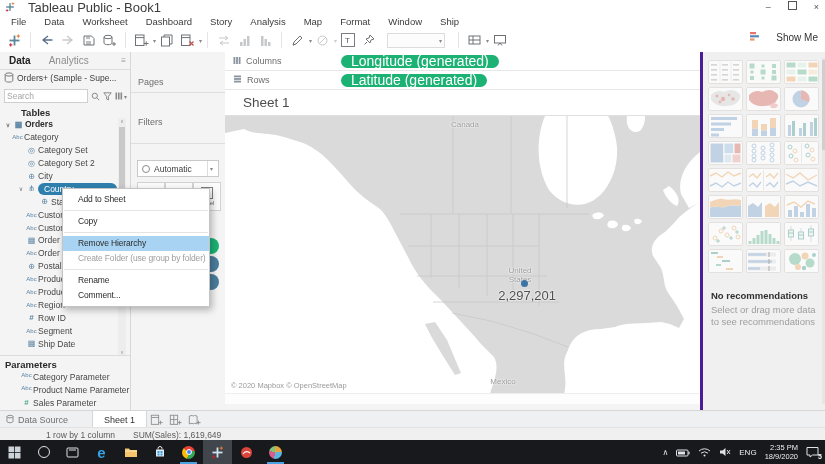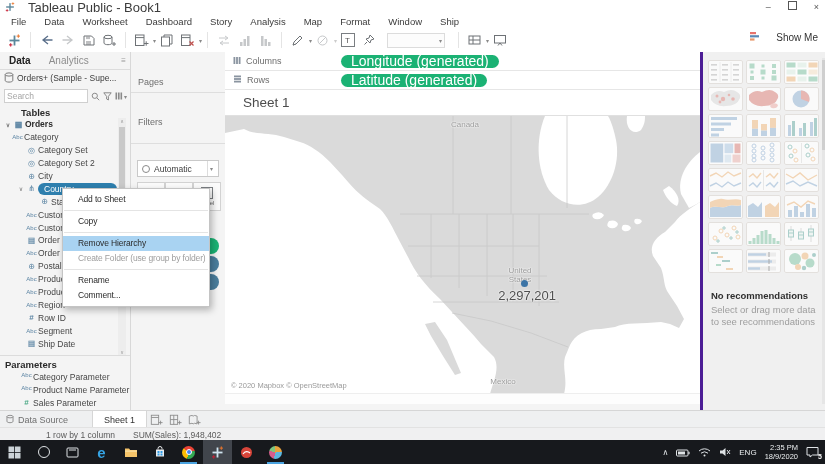--- a/index.html
+++ b/index.html
@@ -775,21 +775,21 @@
         <svg width="13" height="12" viewBox="0 0 15 13">
           <path d="M1.5,2 q4,-1.5 4.5,0 q1,-1.5 4.5,0 V11 q-3.5,-1.5 -4.5,0 q-0.5,-1.5 -4.5,0 Z" fill="none" stroke="#8a8a8a"></path>
           <path d="M10,9.5h4.5M12.2,7.3v4.4" stroke="#8a8a8a"></path>
         </svg>
       </span>
   </div>
 
   <div id="statusbar">
     <span id="st-marks">1 mark</span>
     <span id="st-size">1 row by 1 column</span>
-    <span id="st-agg">SUM(Sales): 1,948,402</span>
+    <span id="st-agg">SUM(Sales): 1,619,649</span>
   </div>
 
   <div id="taskbar">
     <span class="tbi">
         <svg width="13" height="13" viewBox="0 0 13 13">
           <g fill="#ccd3d8">
             <rect x="0.5" y="0.5" width="5.6" height="5.6"></rect>
             <rect x="6.9" y="0.5" width="5.6" height="5.6"></rect>
             <rect x="0.5" y="6.9" width="5.6" height="5.6"></rect>
             <rect x="6.9" y="6.9" width="5.6" height="5.6"></rect>

